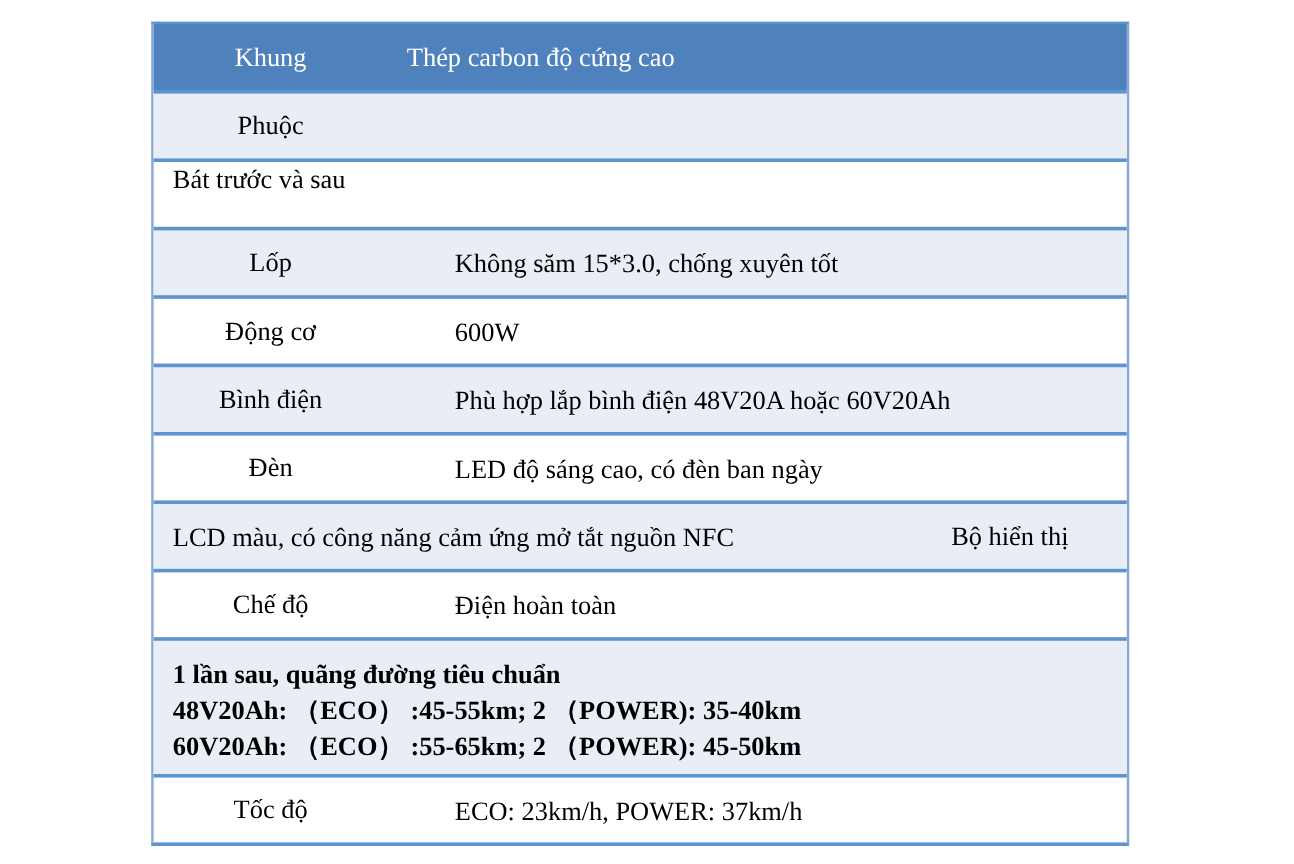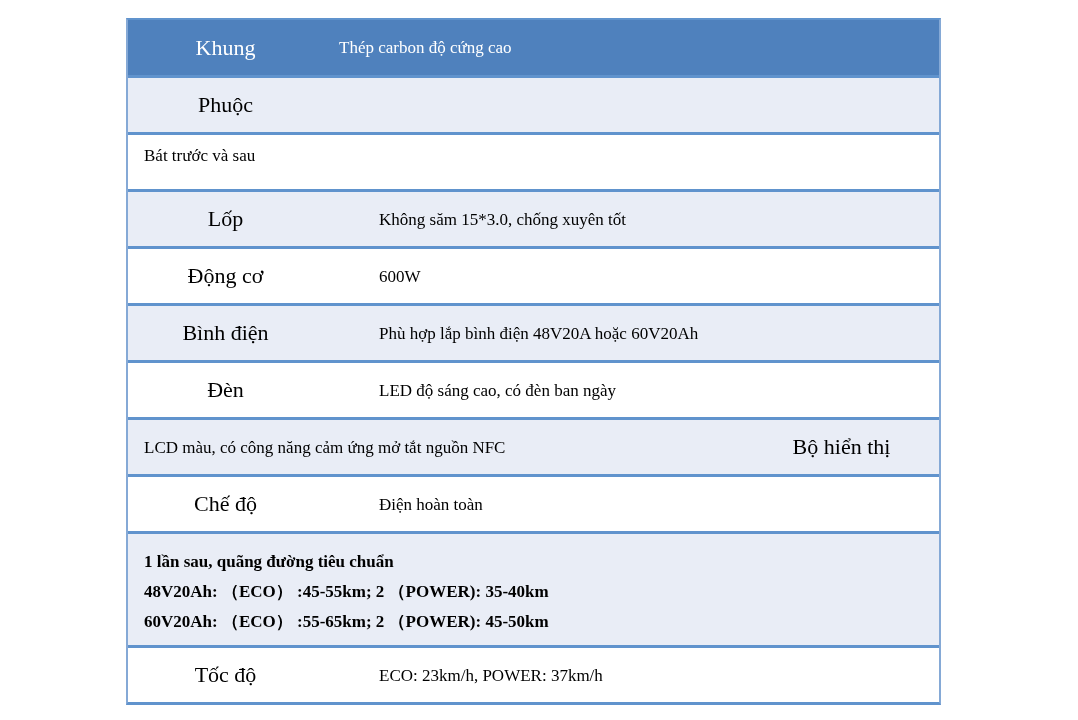--- a/index.html
+++ b/index.html
@@ -55,38 +55,38 @@
     text-align: center;
     box-sizing: border-box;
   }
   .value-cell {
     flex: 1 1 auto;
     display: flex;
     flex-direction: column;
     justify-content: center;
     padding-left: 16px;
     padding-right: 8px;
-    font-size: 17px;
+    font-size: 22px;
     box-sizing: border-box;
   }
   .value-line {
     line-height: 29px;
   }
   
   #rows-container .body-row:nth-child(1) .value-cell {
     padding-top: 8px;
   }
   
   #rows-container .body-row:nth-child(2) .label-cell {
     align-items: flex-start;
     padding-top: 9px;
   }
   #rows-container .body-row:nth-child(2) .value-cell {
-    justify-content: flex-end;
-    padding-bottom: 19px;
+    justify-content: flex-start;
+    padding-bottom: 7px;
   }
   
   #rows-container .body-row:nth-child(9) {
     min-height: 111px;
   }
   #rows-container .body-row:nth-child(9) .label-cell {
     align-items: flex-start;
     padding-top: 14px;
   }
   #rows-container .body-row:nth-child(9) .value-cell {

